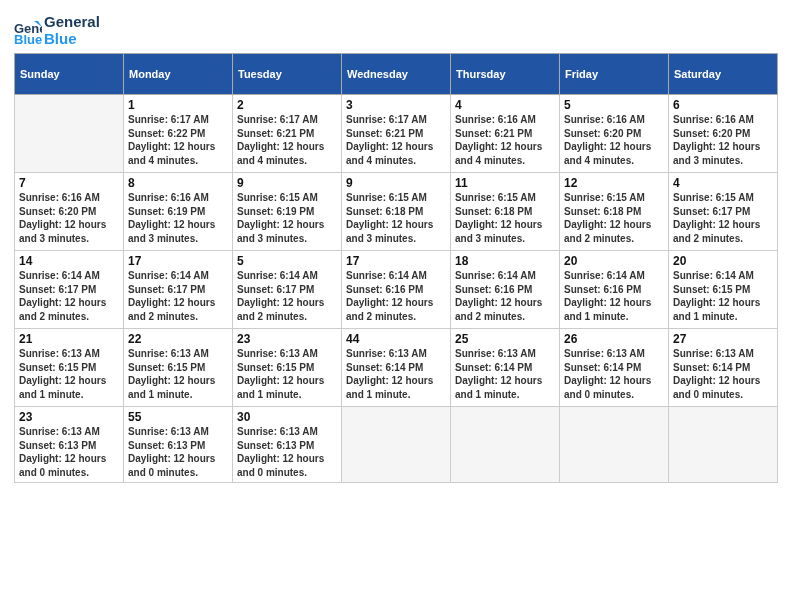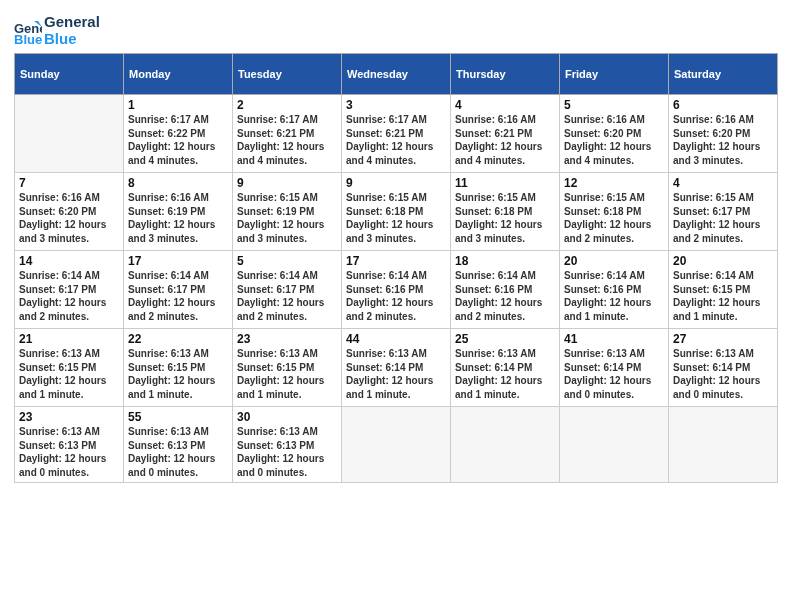--- a/index.html
+++ b/index.html
@@ -301,21 +301,21 @@
 and 1 minute.</div>
           </td>
           <td>
             <span class="day-num">25</span>
             <div class="cell-text" style="white-space: pre-line;">Sunrise: 6:13 AM
 Sunset: 6:14 PM
 Daylight: 12 hours
 and 1 minute.</div>
           </td>
           <td>
-            <span class="day-num">41</span>
+            <span class="day-num">26</span>
             <div class="cell-text" style="white-space: pre-line;">Sunrise: 6:13 AM
 Sunset: 6:14 PM
 Daylight: 12 hours
 and 0 minutes.</div>
           </td>
           <td>
             <span class="day-num">27</span>
             <div class="cell-text" style="white-space: pre-line;">Sunrise: 6:13 AM
 Sunset: 6:14 PM
 Daylight: 12 hours

